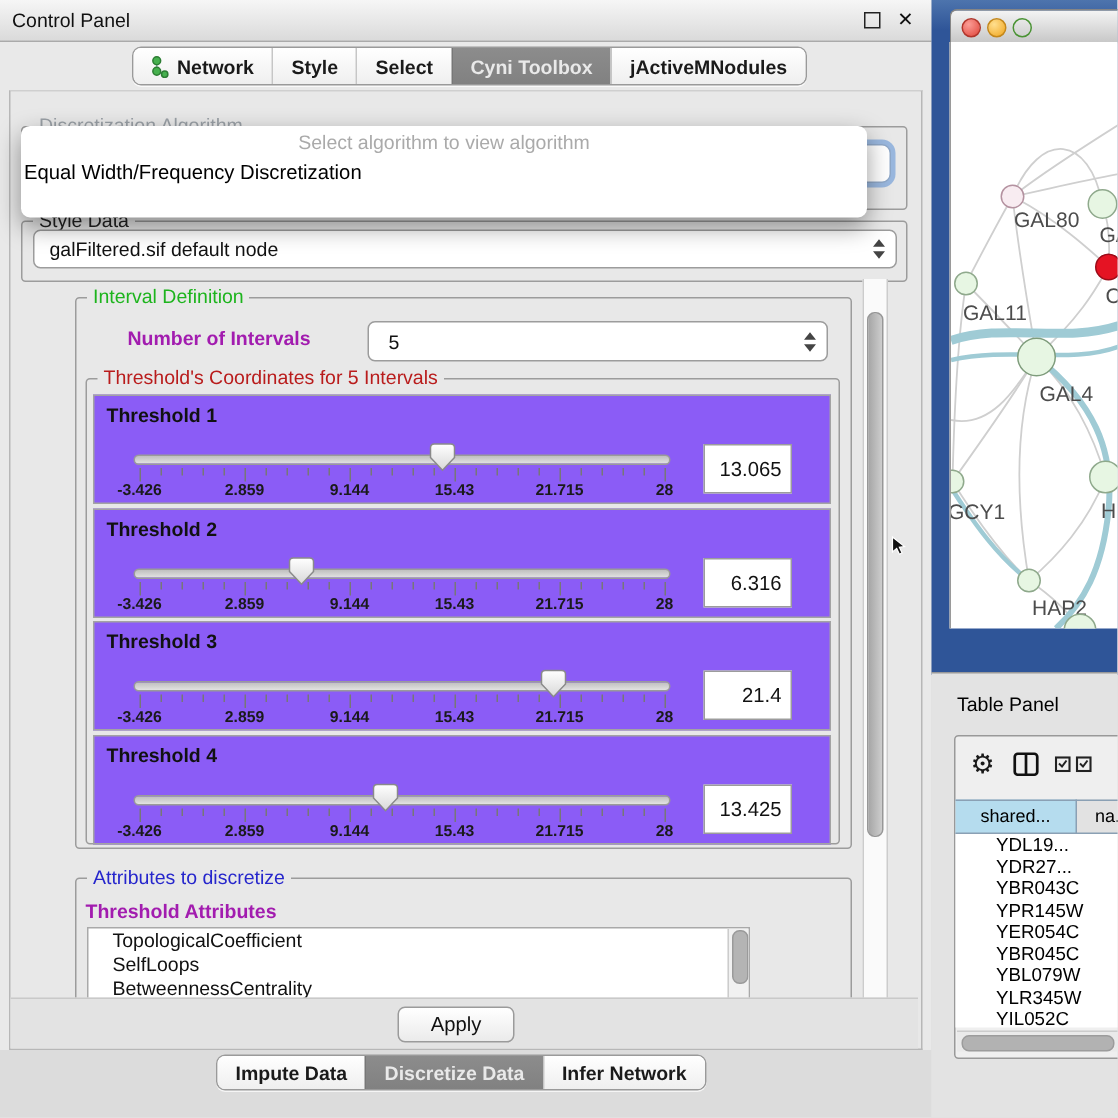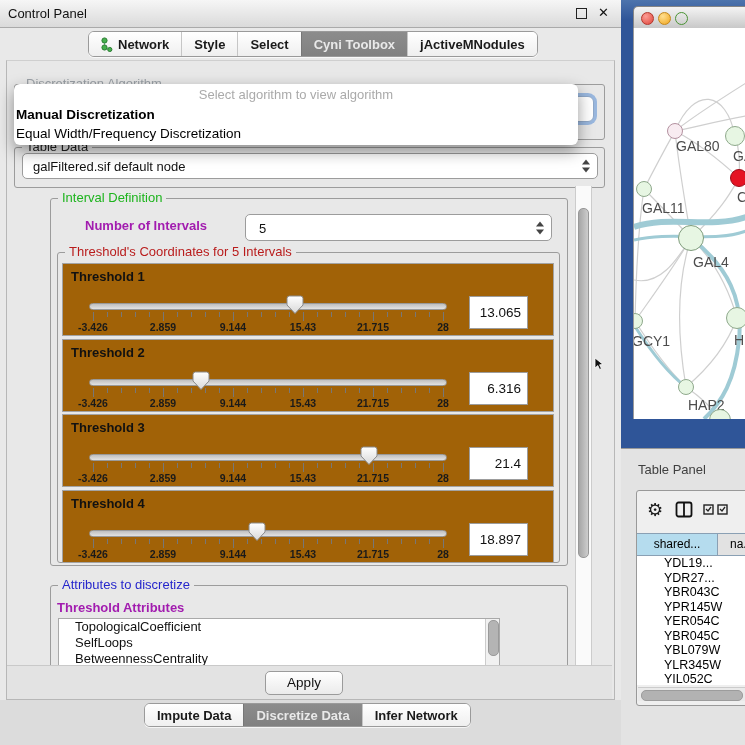--- a/index.html
+++ b/index.html
@@ -35,21 +35,21 @@
                     border:1px solid #8fa8c8;border-radius:6px;box-shadow:0 0 0 3px rgba(100,150,215,.6);z-index:1;}
   #algo-popup{position:absolute;left:14px;top:84px;width:564px;height:61px;background:#fff;border-radius:6px;
               box-shadow:0 6px 16px rgba(0,0,0,.4);z-index:30;overflow:hidden;}
   #algo-popup .prompt{height:21px;line-height:21px;text-align:center;color:#aaa;font-size:13px;}
   #algo-popup .opt{height:19px;line-height:19px;padding-left:2px;font-size:13.5px;color:#000;}
   #algo-popup .opt.selected{font-weight:bold;}
   .plain-label{position:absolute;font-size:13px;color:#a21caf;}
   .bold{font-weight:bold;}
   
   #threshold-area{position:absolute;left:62px;top:263px;width:492px;height:300px;}
-  .th-row{position:absolute;left:0;width:490px;height:71px;border:1px solid #a3a3a3;background:#a16207;}
+  .th-row{position:absolute;left:0;width:490px;height:71px;border:1px solid #a3a3a3;background:#8b5cf6;}
   .th-label{position:absolute;left:8px;top:5px;font-size:13px;font-weight:bold;color:#111;}
   .th-track{position:absolute;left:26px;top:39px;width:356px;height:5px;border:1px solid #9a9a9a;border-radius:4px;
             background:linear-gradient(#bfbfbf,#e2e2e2);}
   .th-thumb{position:absolute;top:31px;}
   .th-tick{position:absolute;width:1px;background:#777;}
   .th-ticklabel{position:absolute;top:57px;width:60px;text-align:center;font-size:10.5px;font-weight:bold;color:#1a1a1a;}
   .th-value{position:absolute;left:406px;top:32px;width:51px;height:31px;background:#fff;border:1px solid #9c9c9c;
             font-size:13.5px;color:#111;text-align:right;line-height:31px;padding-right:6px;box-sizing:content-box;}
   
   #attr-list{position:absolute;left:58px;top:618px;width:440px;height:47px;background:#fff;border:1px solid #a9a9a9;overflow:hidden;}
@@ -68,21 +68,21 @@
   
   #frame-blue{position:absolute;left:621px;top:0;width:124px;height:450px;}
   #net-titlebar{position:absolute;left:633px;top:6px;width:114px;height:21px;border:1px solid #858585;border-bottom-color:#9a9a9a;
                 border-radius:5px 0 0 0;background:linear-gradient(#f4f4f4,#c8c8c8);}
   .tl{position:absolute;top:4.5px;width:11px;height:11px;border-radius:50%;}
   #net-canvas{position:absolute;left:633px;top:28px;width:112px;height:391px;background:#fff;
               border-left:1px solid #9a9a9a;overflow:hidden;}
   .net-node{position:absolute;border-radius:50%;box-sizing:border-box;}
   .net-label{position:absolute;font-size:14px;color:#4c4c4c;white-space:nowrap;}
   #table-region{position:absolute;left:621px;top:448px;width:124px;height:297px;background:#e3e3e3;border-top:1px solid #999;}
-  #tp-title{position:absolute;left:17px;top:13px;font-size:13px;color:#404040;}
+  #tp-title{position:absolute;left:17px;top:13px;font-size:13px;color:#000000;}
   #tp-box{position:absolute;left:15px;top:41px;width:112px;height:214px;background:#efefef;border:1px solid #999;border-radius:3px;}
   #tp-toolbar{position:absolute;left:0;top:0;width:100%;height:42px;}
   .gear{position:absolute;left:10px;top:8px;font-size:18px;color:#1a1a1a;}
   #tp-header{position:absolute;left:0;top:42px;width:200px;height:23px;display:flex;font-size:12px;}
   .tp-hcell{box-sizing:border-box;border:1px solid #8aa0b4;border-left:none;line-height:21px;overflow:hidden;}
   #tp-rows{position:absolute;left:0;top:65px;width:200px;height:129px;background:#fff;overflow:hidden;font-size:12.5px;color:#000;}
   .tp-row{display:flex;height:14.5px;line-height:14.5px;}
   .tp-c1{width:81px;padding-left:4px;box-sizing:border-box;overflow:hidden;margin-left:23px;}
   .tp-c2{padding-left:6px;white-space:nowrap;}
   #tp-hscroll{position:absolute;left:1px;top:196px;width:110px;height:13px;background:#eaeaea;border-top:1px solid #ccc;}
@@ -134,34 +134,33 @@
     </div>
 
   <div class="content"></div>
 
   <div class="groupbox" style="left:14px;top:84px;width:589px;height:54px;">
     <span class="gb-title" style="color:#9aa0a6;">Discretization Algorithm</span>
   </div>
   <div id="algo-combo-focus"></div>
 
   <div class="groupbox" style="left:14px;top:147px;width:589px;height:39px;">
-    <span class="gb-title">Table Data</span>
+    <span class="gb-title">Style Data</span>
   </div>
   <div class="combo" style="left:22px;top:153px;width:574px;height:24px;">
     <span class="val">galFiltered.sif default node</span>
     <span class="stepper">
         <div class="t-up"></div>
         <div class="t-dn"></div>
       </span>
   </div>
 
   <div id="algo-popup">
     <div class="prompt">Select algorithm to view algorithm</div>
     <div id="algo-options">
-        <div class="opt selected">Manual Discretization</div>
         <div class="opt">Equal Width/Frequency Discretization</div>
       </div>
   </div>
 
   <div class="groupbox" style="left:50px;top:198px;width:516px;height:366px;">
     <span class="gb-title" id="interval-title" style="color: rgb(29, 180, 29);">Interval Definition</span>
   </div>
   <span class="plain-label bold" style="left:85px;top:218px;">Number of Intervals</span>
   <div class="combo" style="left:245px;top:214px;width:305px;height:25px;">
     <span class="val" style="left:13px;">5</span>
@@ -325,21 +324,21 @@
         <div class="th-tick" style="left: 380px; top: 48px; height: 9px;"></div>
         <div class="th-ticklabel" style="left: 0px;">-3.426</div>
         <div class="th-ticklabel" style="left: 70px;">2.859</div>
         <div class="th-ticklabel" style="left: 140px;">9.144</div>
         <div class="th-ticklabel" style="left: 210px;">15.43</div>
         <div class="th-ticklabel" style="left: 280px;">21.715</div>
         <div class="th-ticklabel" style="left: 350px;">28</div>
         <div class="th-thumb" style="left: 185.498px;"><svg width="18" height="20">
             <path d="M3.5,1 H14.5 Q17,1 17,3.5 V10 L9,18.5 L1,10 V3.5 Q1,1 3.5,1 Z" fill="url(#thumbGrad)" stroke="#8a8a8a"></path>
           </svg></div>
-        <div class="th-value">18.897</div>
+        <div class="th-value">13.425</div>
       </div>
     </div>
 
   <div class="groupbox" style="left:50px;top:585px;width:516px;height:100px;">
     <span class="gb-title" id="attributes-title" style="color: rgb(38, 38, 204);">Attributes to discretize</span>
   </div>
   <span class="plain-label bold" style="left:57px;top:600px;">Threshold Attributes</span>
   <div id="attr-list">
     <div id="attr-items">
         <div class="attr-item">TopologicalCoefficient</div>

